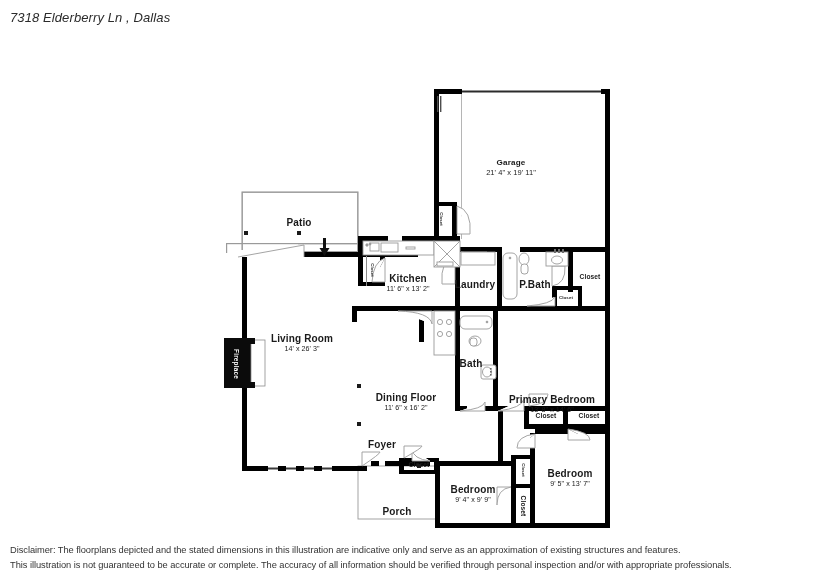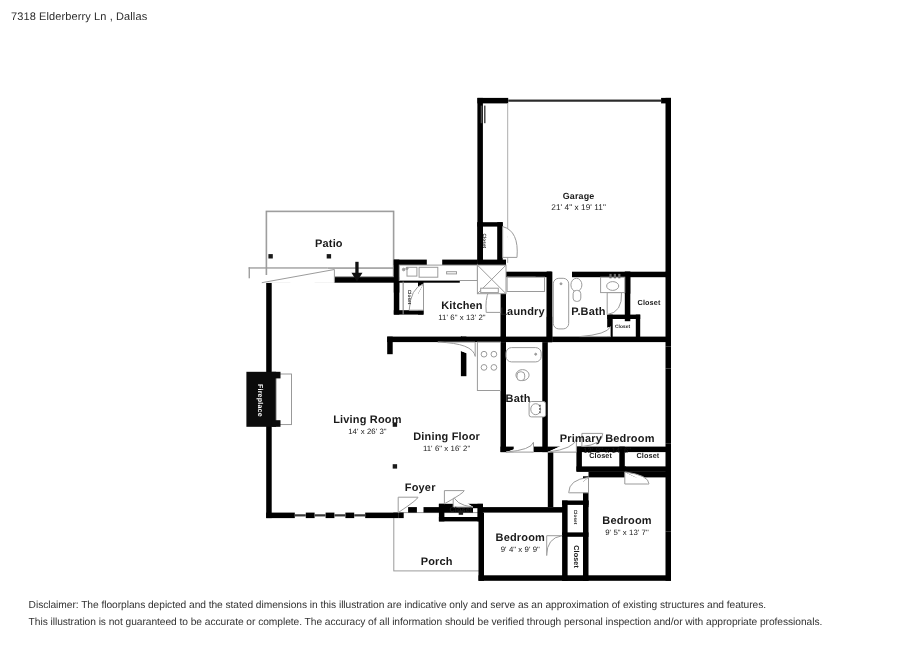--- a/index.html
+++ b/index.html
@@ -17,44 +17,44 @@
   }
 
   
   #header {
     position: absolute;
     left: 10px;
     top: 9px;
     line-height: 1.45;
   }
   #header .addr {
-    font-size: 10px;
+    font-size: 13px;
     color: #2b2b2b;
     letter-spacing: .1px;
+    font-style: italic;
   }
   #header .floor {
     font-size: 10.5px;
     color: #2b2b2b;
     letter-spacing: .1px;
   }
 
   
   #footer {
     position: absolute;
     left: 10px;
     top: 543px;
     width: 812px;
     line-height: 1.65;
   }
   #footer div {
     font-size: 9.3px;
     color: #333333;
     white-space: nowrap;
     letter-spacing: -0.05px;
-    margin-left: 16px;
   }
 
   
   #plan {
     position: absolute;
     left: 0;
     top: 0;
     width: 831px;
     height: 588px;
   }
@@ -383,30 +383,30 @@
 
   <g fill="#111111">
     <rect x="323" y="238" width="3" height="12"></rect>
     <polygon points="319.5,248 329.5,248 324.5,256"></polygon>
   </g>
 
 </svg>
 
 <div id="labels">
 
-  <div class="lbl big" style="left:526px; top:167px;margin-top:16px;">
+  <div class="lbl big" style="left:511px; top:167px;">
     <span class="nm">Garage</span>
     <span class="dim">21' 4" x 19' 11"</span>
   </div>
 
   <div class="lbl" style="left:299px; top:222px;">
     <span class="nm">Patio</span>
   </div>
 
-  <div class="lbl" style="left:420px; top:283px;">
+  <div class="lbl" style="left:408px; top:283px;">
     <span class="nm">Kitchen</span>
     <span class="dim">11' 6" x 13' 2"</span>
   </div>
 
   <div class="lbl" style="left:475px; top:284px;">
     <span class="nm">Laundry</span>
   </div>
 
   <div class="lbl" style="left:535px; top:284px;">
     <span class="nm">P.Bath</span>
@@ -414,21 +414,21 @@
 
   <div class="lbl" style="left:552px; top:360px;margin-top:44px;">
     <span class="nm">Primary Bedroom</span>
     <span class="dim">13' 8" x 14' 6"</span>
   </div>
 
   <div class="lbl" style="left:471px; top:363px;">
     <span class="nm">Bath</span>
   </div>
 
-  <div class="lbl" style="left:302px; top:386px;margin-left:32px;">
+  <div class="lbl" style="left:302px; top:343px;">
     <span class="nm">Living Room</span>
     <span class="dim">14' x 26' 3"</span>
   </div>
 
   <div class="lbl" style="left:406px; top:402px;">
     <span class="nm">Dining Floor</span>
     <span class="dim">11' 6" x 16' 2"</span>
   </div>
 
   <div class="lbl" style="left:570px; top:478px;">

